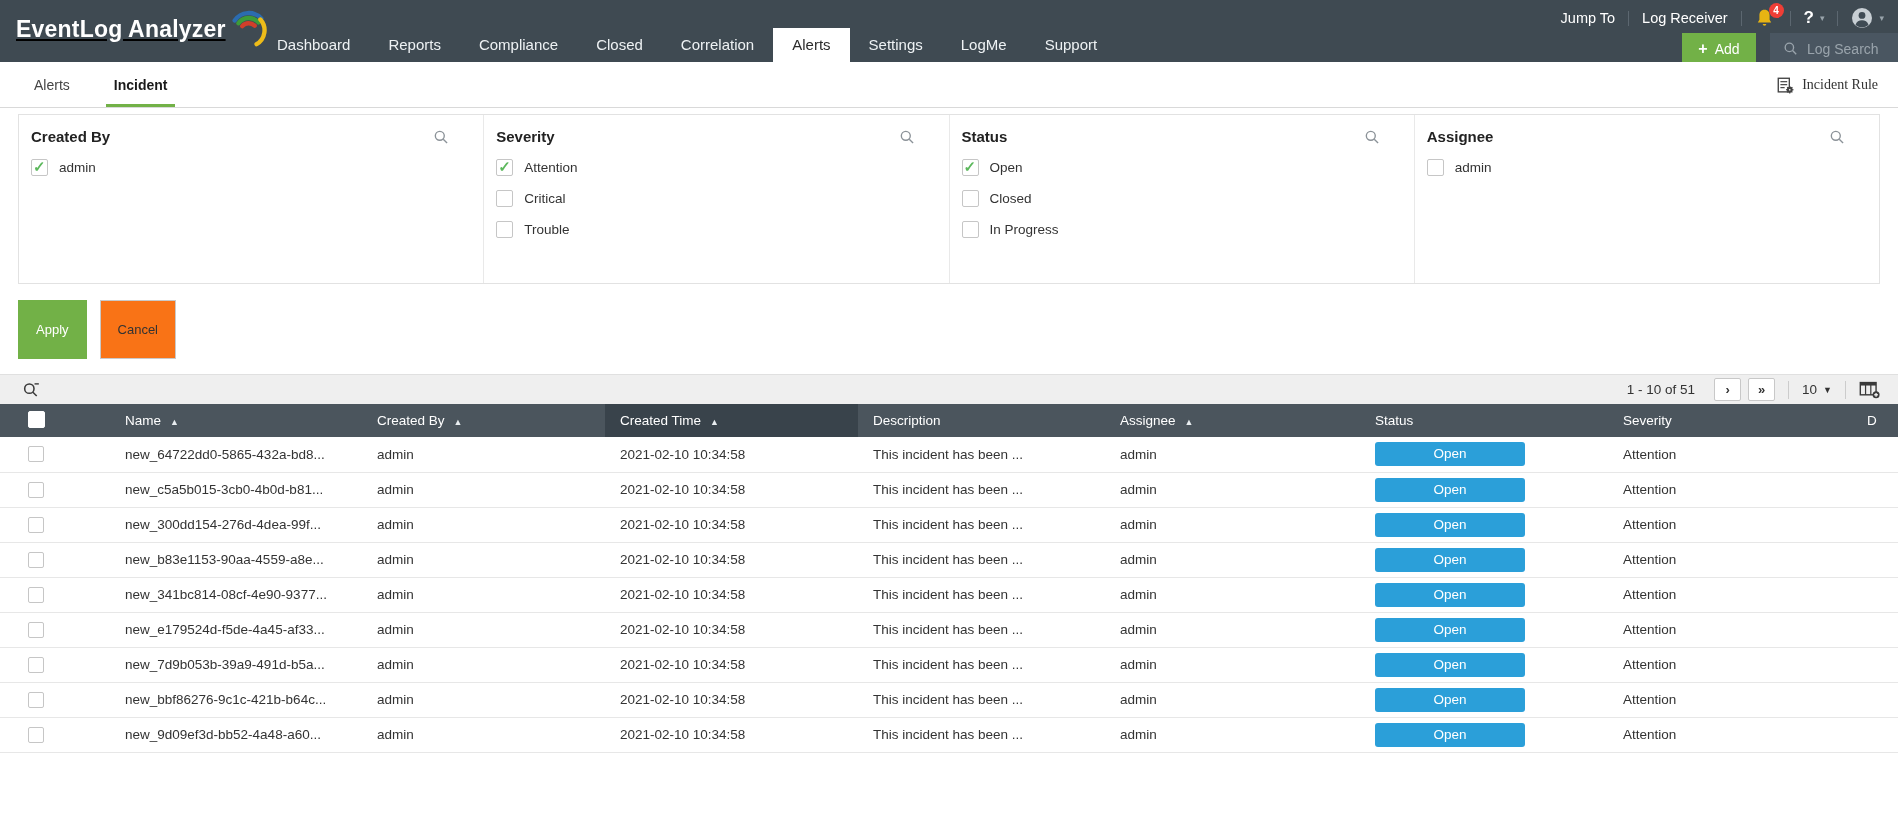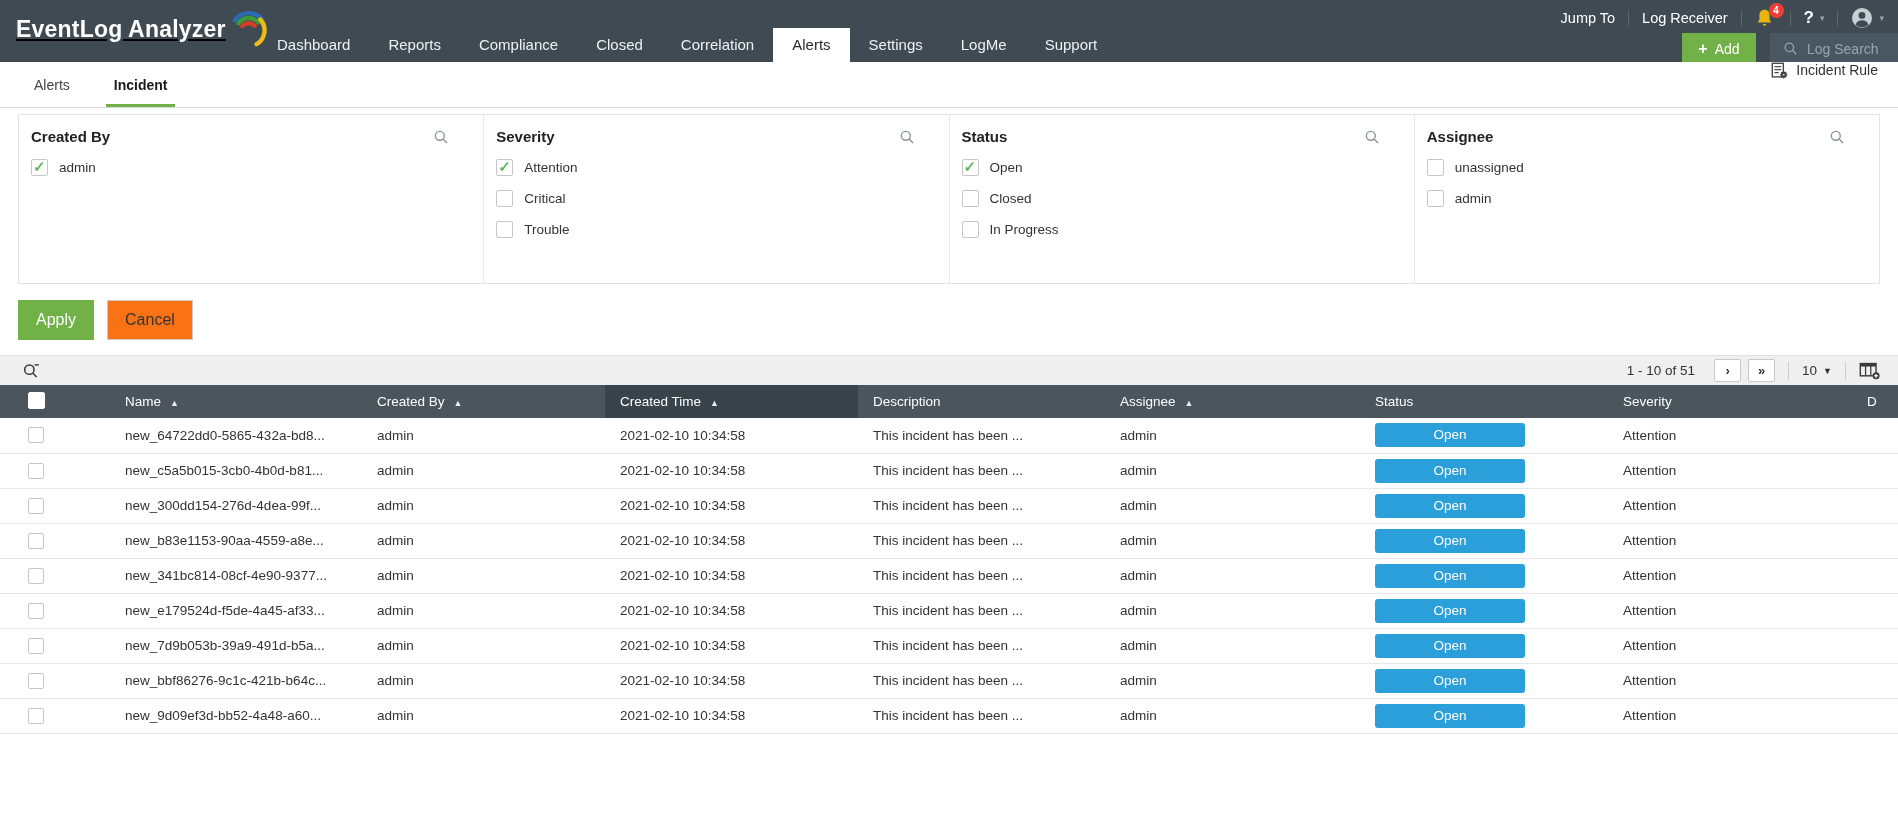--- a/index.html
+++ b/index.html
@@ -23,37 +23,37 @@
   .nr-bottom { display:flex; justify-content:flex-end; align-items:stretch; height:31px; margin-top:4px; }
   .add-btn { width:74px; background:var(--accent-green); color:#fff; font-size:14px; display:flex; align-items:center; justify-content:center; gap:7px; cursor:pointer; }
   .add-plus { font-size:16px; font-weight:bold; line-height:1; }
   .log-search { margin-left:14px; width:128px; background:#4a5661; display:flex; align-items:center; gap:9px; padding-left:13px; color:#9aa4ac; font-size:14px; white-space:nowrap; overflow:hidden; cursor:text; }
 
   
   .tabbar { position:relative; height:46px; background:#fff; border-bottom:1px solid #d9d9d9; display:flex; align-items:stretch; }
   .tab { margin-left:30px; font-size:14px; color:#444; line-height:46px; position:relative; padding:0 4px; cursor:pointer; }
   .tab.active { font-weight:bold; color:#1a1a1a; margin-left:36px; }
   .tab.active::after { content:""; position:absolute; left:-4px; right:-4px; bottom:0; height:3px; background:var(--accent-green); }
-  .incident-rule { position:absolute; right:20px; top:0; height:46px; display:flex; align-items:flex-start; gap:8px; font-size:14px; color:#333; cursor:pointer; }
+  .incident-rule { position:absolute; right:20px; top:0; height:46px; display:flex; align-items:center; gap:8px; font-size:14px; color:#333; cursor:pointer;font-family:Liberation Serif, serif; }
 
   
   .filter-card { margin:6px 18px 0 18px; border:1px solid #e2e2e2; background:#fff; display:flex; height:170px; }
   .filter-col { flex:1; border-left:1px solid #e9e9e9; padding:13px 14px 0 12px; position:relative; }
   .filter-col:first-child { border-left:none; }
   .f-head { display:flex; justify-content:space-between; align-items:center; padding-right:20px; }
   .f-title { font-weight:bold; font-size:15px; color:#222; }
   .f-opt { display:flex; align-items:center; gap:11px; margin-top:14px; font-size:13.5px; color:#333; }
   .f-opt:first-of-type { margin-top:15px; }
 
   .cb { width:17px; height:17px; border:1px solid #c6c6c6; border-radius:2px; background:#fff; position:relative; flex:0 0 auto; cursor:pointer; }
   .cb.checked::after { content:"\2713"; position:absolute; left:1px; top:-2px; font-size:15px; font-weight:bold; color:#5cb85c; }
 
   
   .actions { margin:16px 0 0 18px; display:flex; gap:13px; }
-  .btn { font-size:16px; padding:10px 17px; cursor:pointer; border:1px solid transparent; }
+  .btn { font-size:13px; padding:21px 17px; cursor:pointer; border:1px solid transparent; }
   .btn-apply { background:var(--accent-green); color:#fff; }
   .btn-cancel { background:#f97316; border-color:#c9c9c9; color:#333; }
 
   
   .grid-toolbar { margin-top:15px; height:30px; background:var(--toolbar-bg); border-top:1px solid #e0e0e0; display:flex; align-items:center; padding:0 18px 0 22px; }
   .gt-spacer { flex:1; }
   .range { font-size:13.5px; color:#333; margin-right:12px; }
   .page-btn { width:27px; height:23px; background:#fff; border:1px solid #c8c8c8; border-radius:2px; color:#333; font-size:13px; font-weight:bold; display:flex; align-items:center; justify-content:center; margin-left:7px; cursor:pointer; }
   .gt-div { width:1px; height:18px; background:#ccc; margin:0 13px; }
   .pagesize { font-size:13.5px; color:#333; display:flex; align-items:center; gap:6px; cursor:pointer; }
@@ -237,24 +237,20 @@
     </div>
     <div class="filter-col">
       <div class="f-head">
         <span class="f-title">Assignee</span>
         <span>
           <svg width="16" height="16" viewBox="0 0 20 20">
             <circle cx="8.5" cy="8.5" r="5.6" fill="none" stroke="#8b9298" stroke-width="1.7"></circle>
             <line x1="12.8" y1="12.8" x2="17.6" y2="17.6" stroke="#8b9298" stroke-width="1.7"></line>
           </svg>
         </span>
-      </div>
-      <div class="f-opt">
-        <span class="cb"></span>
-        <span>unassigned</span>
       </div>
       <div class="f-opt">
         <span class="cb"></span>
         <span>admin</span>
       </div>
     </div>
   </div>
 
 <div class="actions">
   <div class="btn btn-apply">Apply</div>

